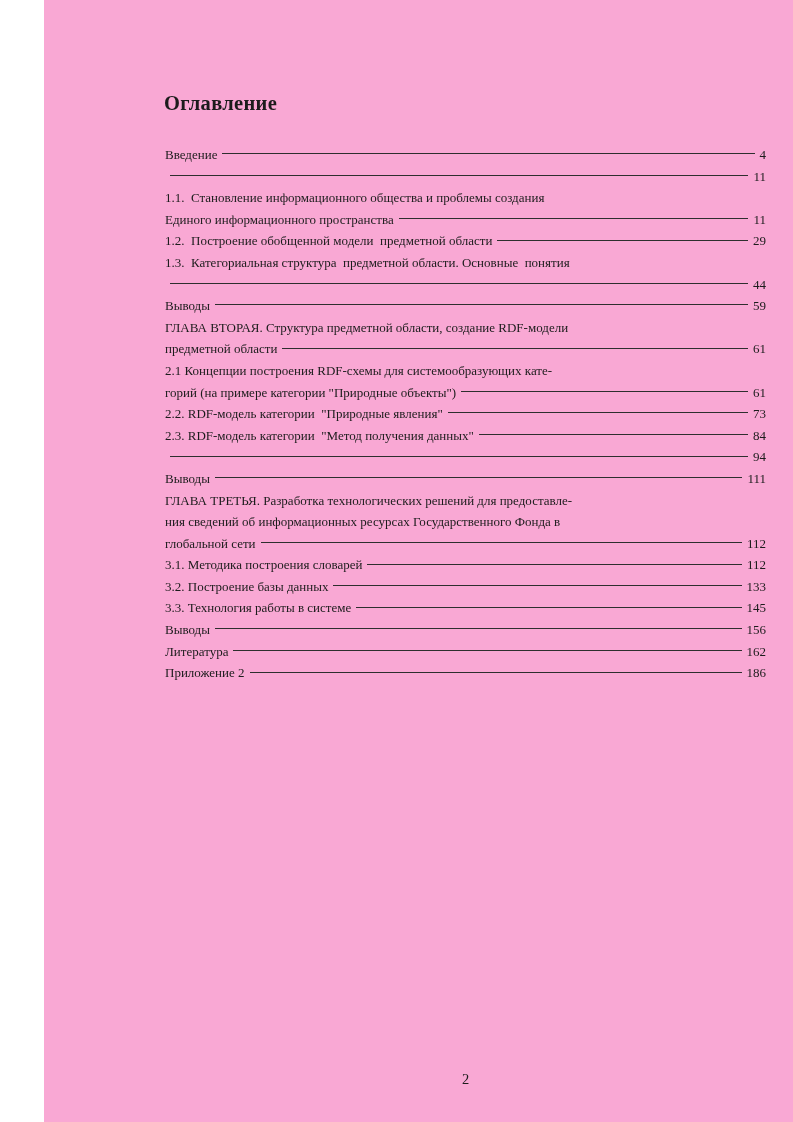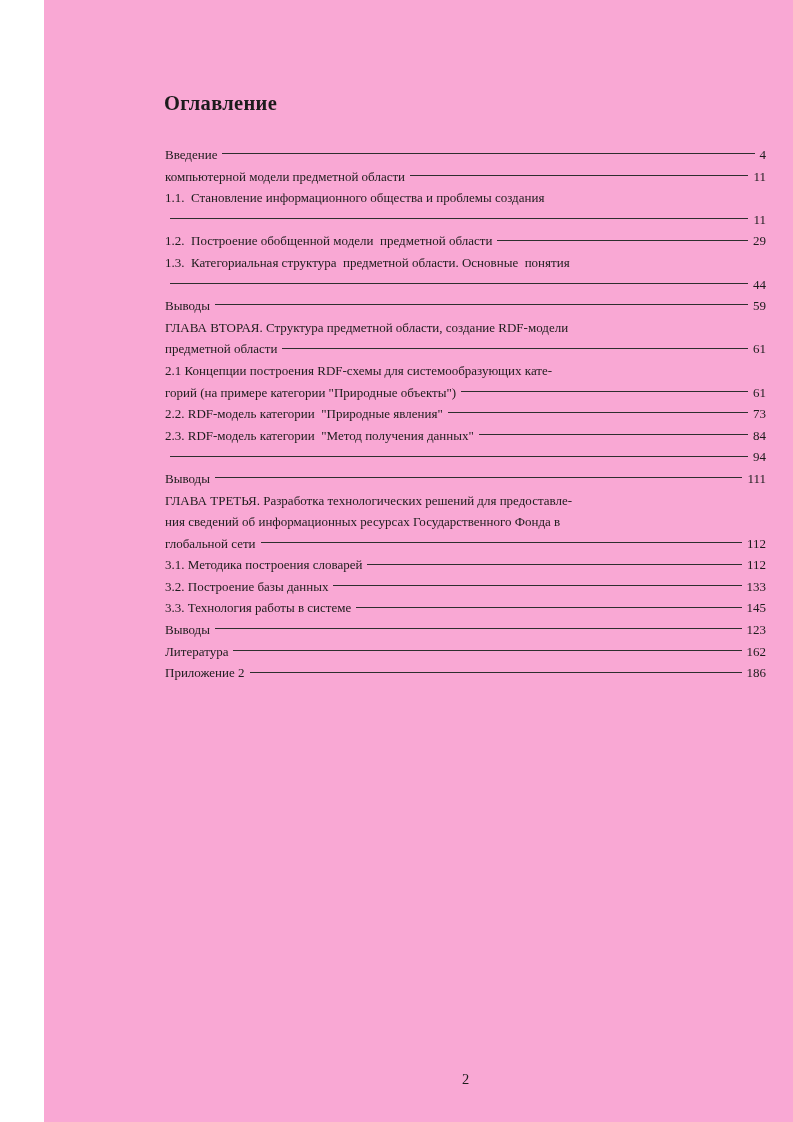--- a/index.html
+++ b/index.html
@@ -73,32 +73,32 @@
 
   <div class="toc">
   <div class="toc-line">
     <span class="toc-text">Введение</span>
     <span class="leader"></span>
     <span class="pagenum">4</span>
   </div>
 
 
   <div class="toc-line">
-    <span class="toc-text">компьютерной модели предметной области</span>
     <span class="leader"></span>
     <span class="pagenum">11</span>
   </div>
 
   <div class="toc-line">
     <span class="toc-text">1.1.  Становление информационного общества и проблемы создания</span>
     
     
   </div>
 
   <div class="toc-line">
+    <span class="toc-text">Единого информационного пространства</span>
     <span class="leader"></span>
     <span class="pagenum">11</span>
   </div>
 
   <div class="toc-line">
     <span class="toc-text">1.2.  Построение обобщенной модели  предметной области</span>
     <span class="leader"></span>
     <span class="pagenum">29</span>
   </div>
 
@@ -198,21 +198,21 @@
 
   <div class="toc-line">
     <span class="toc-text">3.3. Технология работы в системе</span>
     <span class="leader"></span>
     <span class="pagenum">145</span>
   </div>
 
   <div class="toc-line">
     <span class="toc-text">Выводы</span>
     <span class="leader"></span>
-    <span class="pagenum">123</span>
+    <span class="pagenum">156</span>
   </div>
 
 
   <div class="toc-line">
     <span class="toc-text">Литература</span>
     <span class="leader"></span>
     <span class="pagenum">162</span>
   </div>
 
 

